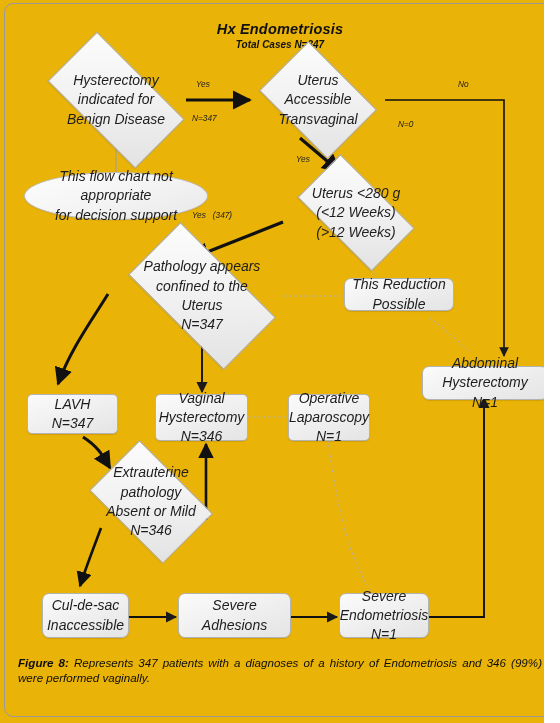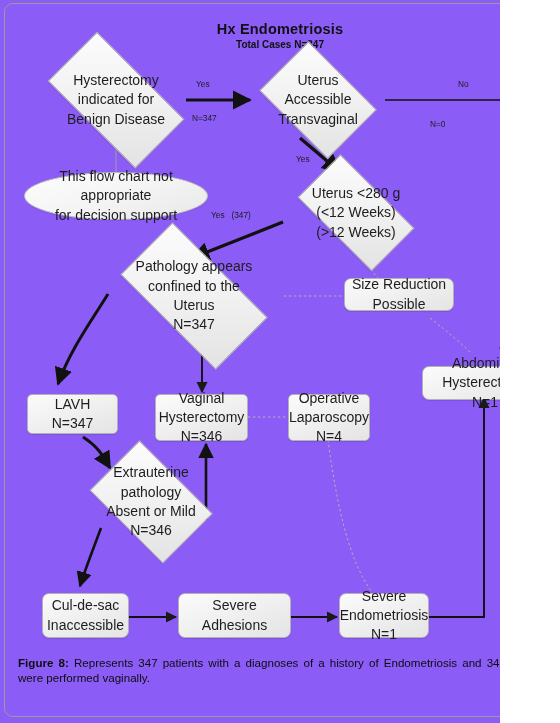--- a/index.html
+++ b/index.html
@@ -7,24 +7,25 @@
     margin: 0;
     padding: 0;
     background: #ffffff;
   }
   body {
     font-family: "Liberation Sans", sans-serif;
     color: #1a1a1a;
   }
   #figure-root {
     position: relative;
-    width: 500px;
+    width: 544px;
     height: 723px;
     overflow: hidden;
-    background: #8b5cf6;
+    background: #eab308;
+    font-style: italic;
   }
   
   #figure-frame {
     position: absolute;
     left: 4px;
     top: 3px;
     width: 549px;
     height: 714px;
     border: 1px solid #9a9a9a;
     border-radius: 9px;
@@ -211,29 +212,29 @@
       <span class="node-text">This flow chart not appropriate
 for decision support</span>
     </div>
 
     <div class="node diamond" style="left:283px; top:171px; width:146px; height:84px;">
       <span class="node-text">Uterus &lt;280 g
 (&lt;12 Weeks)
 (&gt;12 Weeks)</span>
     </div>
 
-    <div class="node diamond" style="left:100px; top:245px; width:188px; height:102px;">
+    <div class="node diamond" style="left:108px; top:245px; width:188px; height:102px;">
       <span class="node-text">Pathology appears
 confined to the
 Uterus
 N=347</span>
     </div>
 
     <div class="node box" style="left:344px; top:278px; width:110px; height:33px;">
-      <span class="node-text">Size Reduction Possible</span>
+      <span class="node-text">This Reduction Possible</span>
     </div>
 
     <div class="node box" style="left:422px; top:366px; width:126px; height:34px;">
       <span class="node-text">Abdominal Hysterectomy
 N=1</span>
     </div>
 
     <div class="node box sharp" style="left:27px; top:394px; width:91px; height:40px;">
       <span class="node-text">LAVH
 N=347</span>
@@ -241,21 +242,21 @@
 
     <div class="node box sharp" style="left:155px; top:394px; width:93px; height:47px;">
       <span class="node-text">Vaginal
 Hysterectomy
 N=346</span>
     </div>
 
     <div class="node box sharp" style="left:288px; top:394px; width:82px; height:47px;">
       <span class="node-text">Operative
 Laparoscopy
-N=4</span>
+N=1</span>
     </div>
 
     <div class="node diamond" style="left:79px; top:453px; width:144px; height:98px;text-align:center;">
       <span class="node-text">Extrauterine
 pathology
 Absent or Mild
 N=346</span>
     </div>
 
     <div class="node box" style="left:178px; top:593px; width:113px; height:45px;">
@@ -269,23 +270,23 @@
 
     <div class="node box" style="left:339px; top:593px; width:90px; height:45px;">
       <span class="node-text">Severe
 Endometriosis
 N=1</span>
     </div>
 
     <div class="edge-label" style="left:196px; top:79px;">Yes</div>
     <div class="edge-label" style="left:192px; top:113px;">N=347</div>
     <div class="edge-label" style="left:414px; top:79px;padding-left:44px;">No</div>
-    <div class="edge-label" style="left:430px; top:119px;">N=0</div>
+    <div class="edge-label" style="left:398px; top:119px;">N=0</div>
     <div class="edge-label" style="left:296px; top:154px;">Yes</div>
-    <div class="edge-label" style="left:211px; top:210px;">Yes   (347)</div>
+    <div class="edge-label" style="left:192px; top:210px;">Yes   (347)</div>
 
   </div>
 
   <div id="caption">
     <span class="cap-label">Figure 8:</span><span> Represents 347 patients with a diagnoses of a history of Endometriosis and 346 (99%) were performed vaginally.</span>
   </div>
 
 </div>
 
 </body></html>

